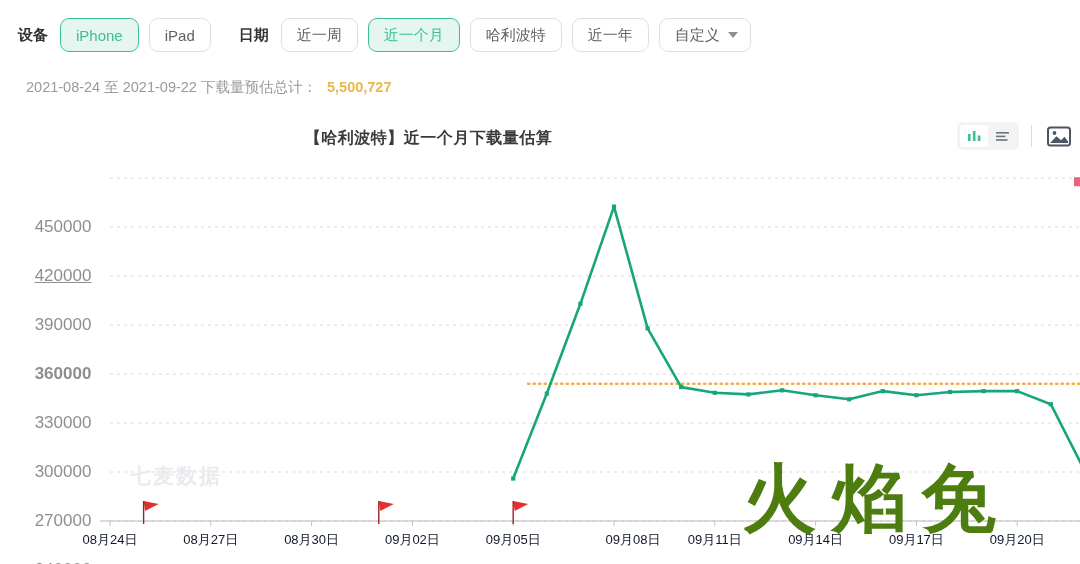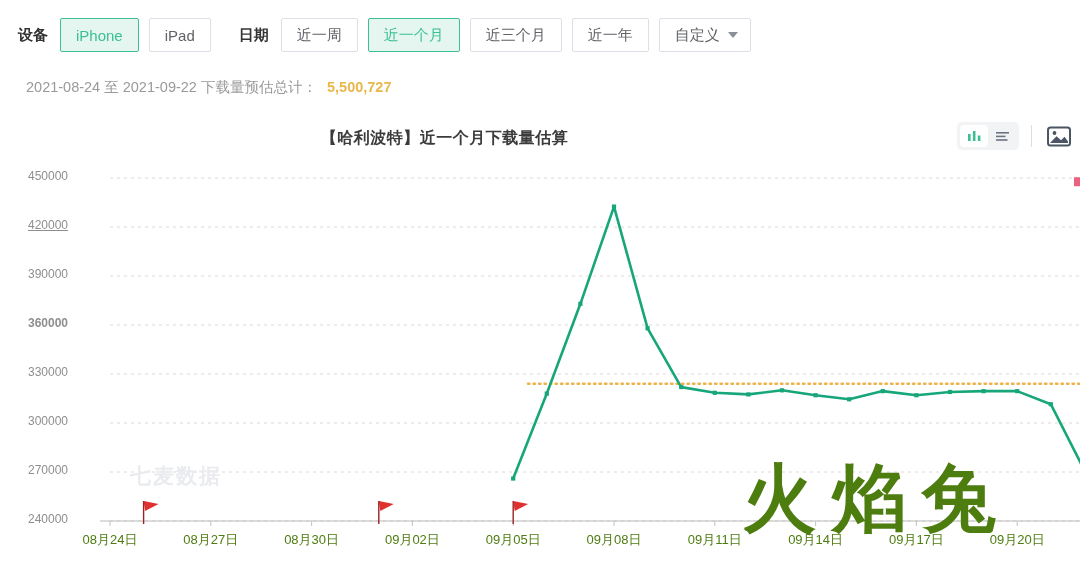--- a/index.html
+++ b/index.html
@@ -37,21 +37,21 @@
   }
   .chip {
     display: inline-flex;
     align-items: center;
     justify-content: center;
     height: 34px;
     min-width: 54px;
     padding: 6px 15px;
     margin-right: 10px;
     border: 1px solid #dcdfe6;
-    border-radius: 2px;
+    border-radius: 9px;
     background: #ffffff;
     font-size: 15px;
     color: #606266;
     box-sizing: border-box;
     white-space: nowrap;
     cursor: pointer;
   }
   .chip.active {
     border-color: #3cbf92;
     background: #e4f6ef;
@@ -81,21 +81,21 @@
   }
   .summary .total {
     color: #e8b84b;
     font-weight: bold;
     margin-left: 6px;
   }
 
   
   .chart-title {
     position: absolute;
-    left: 16px; top: 128px;
+    left: 0; top: 128px;
     width: 857px;
     text-align: center;
     font-size: 16px;
     font-weight: bold;
     color: #3b3b3b;
     letter-spacing: 0.5px;
   }
 
   .chart-tools {
     position: absolute;
@@ -134,30 +134,31 @@
 
   
   .plot {
     position: absolute;
     left: 0; top: 0;
     width: 1080px;
     height: 564px;
   }
   .ylabel {
     position: absolute;
-    font-size: 12px;
+    font-size: 17px;
     color: #8e8e8e;
-    text-align: left;
+    text-align: center;
     width: 70px;
     white-space: nowrap;
+    margin-top: 48px;
   }
   .xlabel {
     position: absolute;
     font-size: 13px;
-    color: #4d7c0f;
+    color: #0f172a;
     text-align: center;
     width: 90px;
     white-space: nowrap;
     top: 531px;
   }
 
   
   .wm-small {
     position: absolute;
     left: 130px;
@@ -184,21 +185,21 @@
 <body>
 
 <div class="filter-bar">
   <span class="filter-label">设备</span>
   <span class="chip active">iPhone</span>
   <span class="chip">iPad</span>
 
   <span class="filter-label gap-lg">日期</span>
   <span class="chip">近一周</span>
   <span class="chip active">近一个月</span>
-  <span class="chip">近三个月</span>
+  <span class="chip">哈利波特</span>
   <span class="chip">近一年</span>
   <span class="chip dropdown">
     <span>自定义</span>
     <span class="caret"></span>
   </span>
 </div>
 
 <div class="summary">
   <span>2021-08-24 至 2021-09-22 下载量预估总计：</span>
   <span class="total">5,500,727</span>
@@ -297,21 +298,21 @@
     <div class="ylabel" style="left: 28px; top: 365px;">330000</div>
     <div class="ylabel" style="left: 28px; top: 316px; font-weight: bold;">360000</div>
     <div class="ylabel" style="left: 28px; top: 267px;">390000</div>
     <div class="ylabel" style="left: 28px; top: 218px; text-decoration: underline;">420000</div>
     <div class="ylabel" style="left: 28px; top: 169px;">450000</div>
     <div class="xlabel" style="left: 65px;">08月24日</div>
     <div class="xlabel" style="left: 165.8px;">08月27日</div>
     <div class="xlabel" style="left: 266.6px;">08月30日</div>
     <div class="xlabel" style="left: 367.4px;">09月02日</div>
     <div class="xlabel" style="left: 468.2px;">09月05日</div>
-    <div class="xlabel" style="left: 569px;">09月08日</div>
+    <div class="xlabel" style="left: 588px;">09月08日</div>
     <div class="xlabel" style="left: 669.8px;">09月11日</div>
     <div class="xlabel" style="left: 770.6px;">09月14日</div>
     <div class="xlabel" style="left: 871.4px;">09月17日</div>
     <div class="xlabel" style="left: 972.2px;">09月20日</div>
   </div>
 
 <div class="wm-small">七麦数据</div>
 <div class="wm-big">火焰兔</div>
 
 </body></html>

